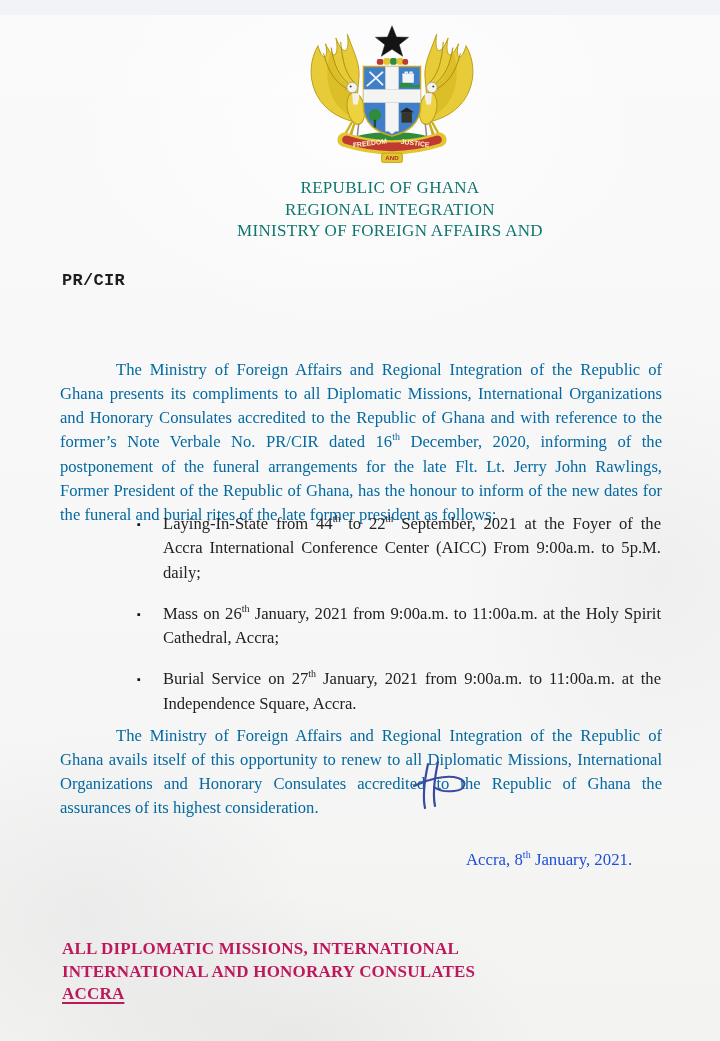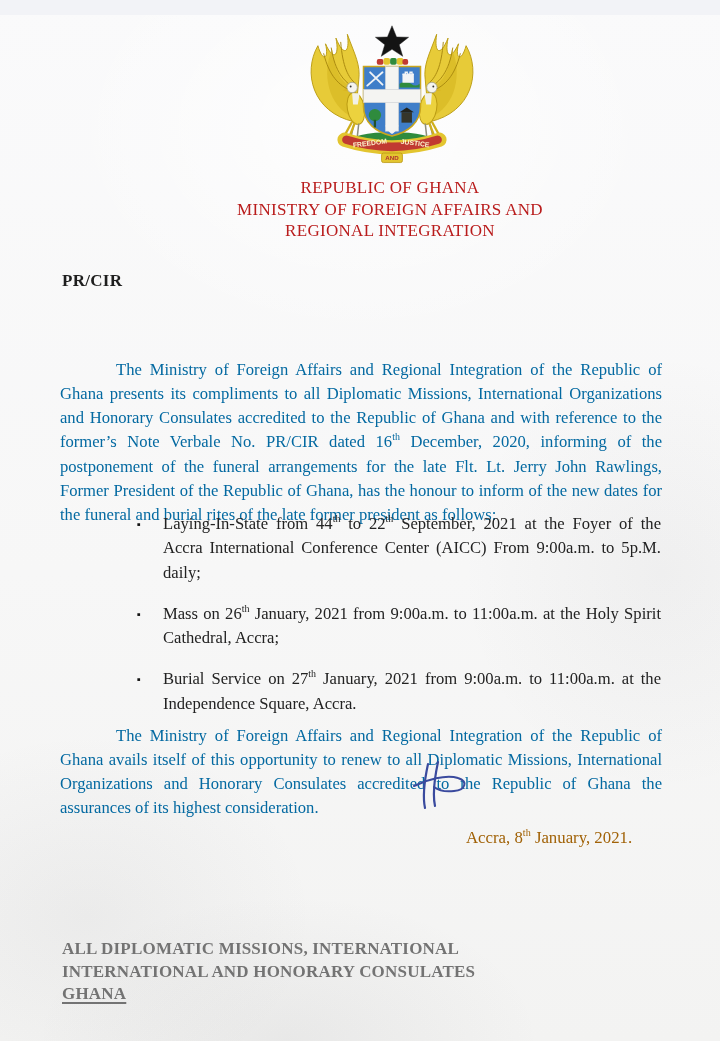--- a/index.html
+++ b/index.html
@@ -10,35 +10,35 @@
     background:
       radial-gradient(ellipse 60% 30% at 50% 12%, rgba(255,255,255,.75), rgba(255,255,255,0) 70%),
       radial-gradient(ellipse 45% 25% at 12% 88%, rgba(90,90,95,.06), rgba(0,0,0,0) 70%),
       radial-gradient(ellipse 40% 30% at 92% 55%, rgba(90,90,95,.05), rgba(0,0,0,0) 70%),
       radial-gradient(ellipse 50% 20% at 40% 100%, rgba(90,90,95,.07), rgba(0,0,0,0) 70%),
       linear-gradient(180deg,#fafafb 0%,#f7f7f7 55%,#f3f3f2 100%);
   }
   .top-band{position:absolute;top:0;left:0;width:720px;height:15px;background:#f2f3f7;}
   .emblem-wrap{position:absolute;top:20px;left:297px;width:190px;height:154px;}
   .header-block{position:absolute;top:177px;left:140px;width:500px;text-align:center;
-    font-size:17px;line-height:21.5px;letter-spacing:.3px;color:#b91c1c;}
-  .ref{position:absolute;top:271px;left:62px;font-weight:bold;font-size:17px;letter-spacing:.3px;}
+    font-size:17px;line-height:21.5px;letter-spacing:.3px;color:#0f766e;}
+  .ref{position:absolute;top:271px;left:62px;font-weight:bold;font-size:17px;letter-spacing:.3px;font-family:Liberation Mono, monospace;}
   .para{position:absolute;left:60px;width:602px;font-size:16.6px;line-height:24.3px;
     text-align:justify;color:#0369a1;}
   .para.p1{top:341px;text-indent:56px;}
   .para.p2{top:707px;text-indent:56px;}
   sup{font-size:.6em;line-height:0;vertical-align:super;}
   .bullets{position:absolute;top:512px;left:137px;width:524px;}
   .bullet-item{display:flex;margin-bottom:17px;font-size:16.6px;line-height:24.3px;color:#222;}
   .bullet-marker{flex:0 0 26px;font-size:11px;line-height:24px;color:#111;}
   .bullet-text{flex:1;text-align:justify;}
   .signature{position:absolute;top:760px;left:412px;width:64px;height:58px;}
-  .dateline{position:absolute;top:828px;left:466px;font-size:16.8px;color:#a16207;}
+  .dateline{position:absolute;top:850px;left:466px;font-size:16.8px;color:#1d4ed8;}
   .address{position:absolute;top:938px;left:62px;font-weight:bold;font-size:17px;
-    line-height:22.6px;letter-spacing:.2px;color:#737373;}
+    line-height:22.6px;letter-spacing:.2px;color:#be185d;}
   .address .underlined{text-decoration:underline;text-underline-offset:3px;text-decoration-thickness:1.6px;}
 </style>
 </head>
 <body>
 
 <div class="top-band"></div>
 
 <div class="emblem-wrap">
   <svg viewBox="0 0 200 160" width="190" height="154" aria-hidden="true">
 
@@ -105,22 +105,22 @@
       <text x="77" y="131" font-size="7.2" font-weight="bold" fill="#fdf4cf" text-anchor="middle" transform="rotate(-7 77 131)" font-family="Liberation Sans, sans-serif">FREEDOM</text>
       <text x="124" y="131" font-size="7.2" font-weight="bold" fill="#fdf4cf" text-anchor="middle" transform="rotate(7 124 131)" font-family="Liberation Sans, sans-serif">JUSTICE</text>
       <rect x="89" y="139" width="22" height="10" rx="2" fill="#e3c52f" stroke="#b8940f" stroke-width="0.8"></rect>
       <text x="100" y="146.5" font-size="6.5" font-weight="bold" fill="#b03030" text-anchor="middle" font-family="Liberation Sans, sans-serif">AND</text>
     </g>
   </svg>
 </div>
 
 <div class="header-block">
   <div>REPUBLIC OF GHANA</div>
+  <div>REGIONAL INTEGRATION</div>
   <div>MINISTRY OF FOREIGN AFFAIRS AND</div>
-  <div>REGIONAL INTEGRATION</div>
 </div>
 
 <div class="ref">PR/CIR</div>
 
 <p class="para p1"><span>The Ministry of Foreign Affairs and Regional Integration of the Republic of Ghana presents its compliments to all Diplomatic Missions, International Organizations and Honorary Consulates accredited to the Republic of Ghana and with reference to the former’s Note Verbale No. PR/CIR dated 16</span><sup>th</sup><span> December, 2020, informing of the postponement of the funeral arrangements for the late Flt. Lt. Jerry John Rawlings, Former President of the Republic of Ghana, has the honour to inform of the new dates for the funeral and burial rites of the late former president as follows:</span></p>
 
 <div class="bullets">
   <div class="bullet-item">
     <span class="bullet-marker">▪</span>
     <span class="bullet-text"><span>Laying-In-State from 44</span><sup>th</sup><span> to 22</span><sup>th</sup><span> September, 2021 at the Foyer of the Accra International Conference Center (AICC) From 9:00a.m. to 5p.M. daily;</span></span>
@@ -143,14 +143,14 @@
     <path d="M26,2 C23,16 20,32 23,46" stroke="#3a4a9e" stroke-width="2.2" fill="none" stroke-linecap="round"></path>
     <path d="M2,26 C14,20 34,14 46,18 C56,21 54,30 42,31 C34,32 26,30 22,27" stroke="#3a4a9e" stroke-width="2" fill="none" stroke-linecap="round"></path>
   </svg>
 </div>
 
 <div class="dateline"><span>Accra, 8</span><sup>th</sup><span> January, 2021.</span></div>
 
 <div class="address">
   <div>ALL DIPLOMATIC MISSIONS, INTERNATIONAL</div>
   <div>INTERNATIONAL AND HONORARY CONSULATES</div>
-  <div><span class="underlined">GHANA</span></div>
+  <div><span class="underlined">ACCRA</span></div>
 </div>
 
 </body></html>

